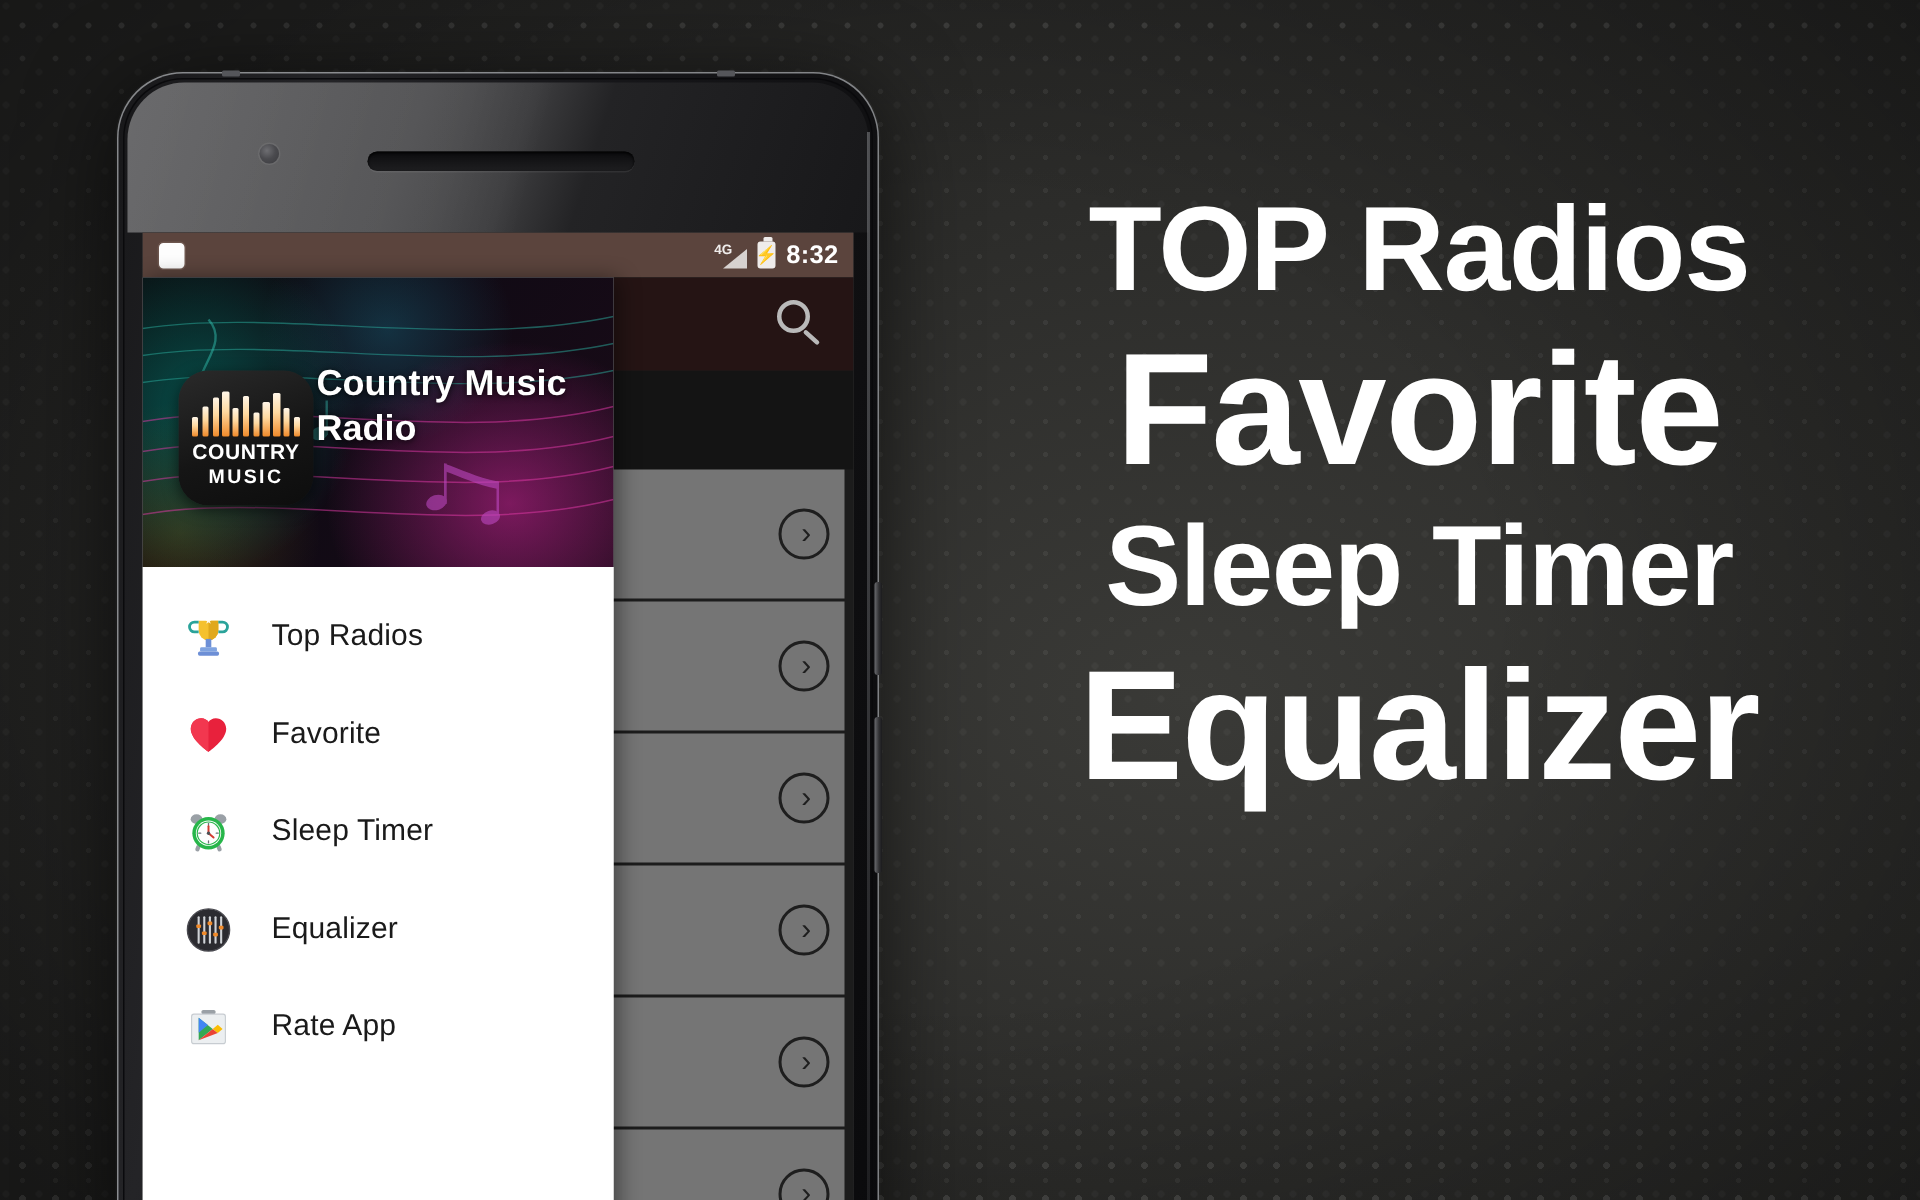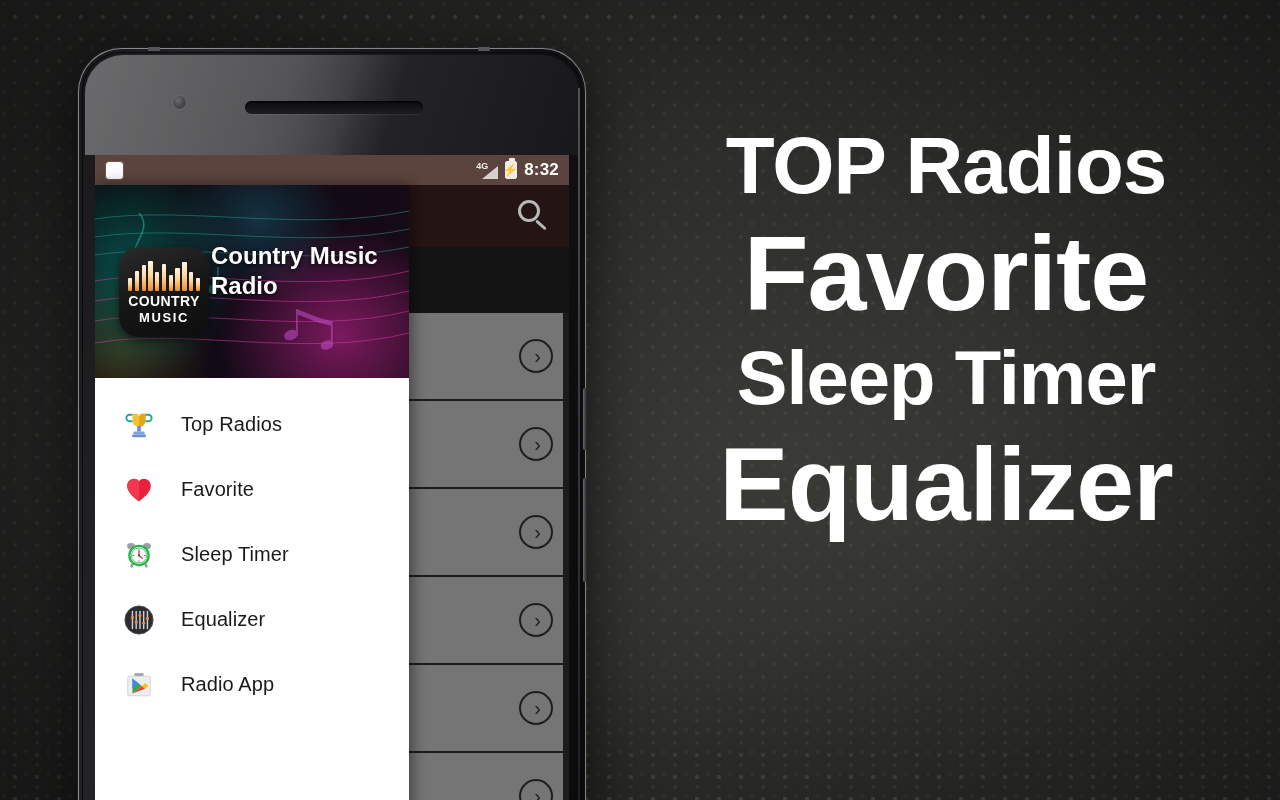--- a/index.html
+++ b/index.html
@@ -499,21 +499,21 @@
               <svg class="svgico" viewBox="0 0 32 32">
                 <rect x="11" y="3.5" width="10" height="3" rx="1.2" fill="#9aa0a6"></rect>
                 <rect x="4" y="6.5" width="24" height="21" rx="1.6" fill="#eceff1"></rect>
                 <rect x="4" y="6.5" width="24" height="21" rx="1.6" fill="none" stroke="#c7ccd1" stroke-width="0.8"></rect>
                 <path d="M9 9l10 8-10 8z" fill="#34a853"></path>
                 <path d="M9 9l6.6 5.3-6.6 5.4z" fill="#4285f4"></path>
                 <path d="M9 25l10-8 3.6 2.9z" fill="#ea4335"></path>
                 <path d="M19 17l3.6-2.9L26 17l-3.4 2.9z" fill="#fbbc04"></path>
               </svg>
             </span>
-            <span class="dw-label">Radio App</span>
+            <span class="dw-label">Rate App</span>
           </div>
 
         </div>
       </div>
 
     </div>
   </div>
 
   <div id="promo">
     <div class="promo-line pl-1">TOP Radios</div>

